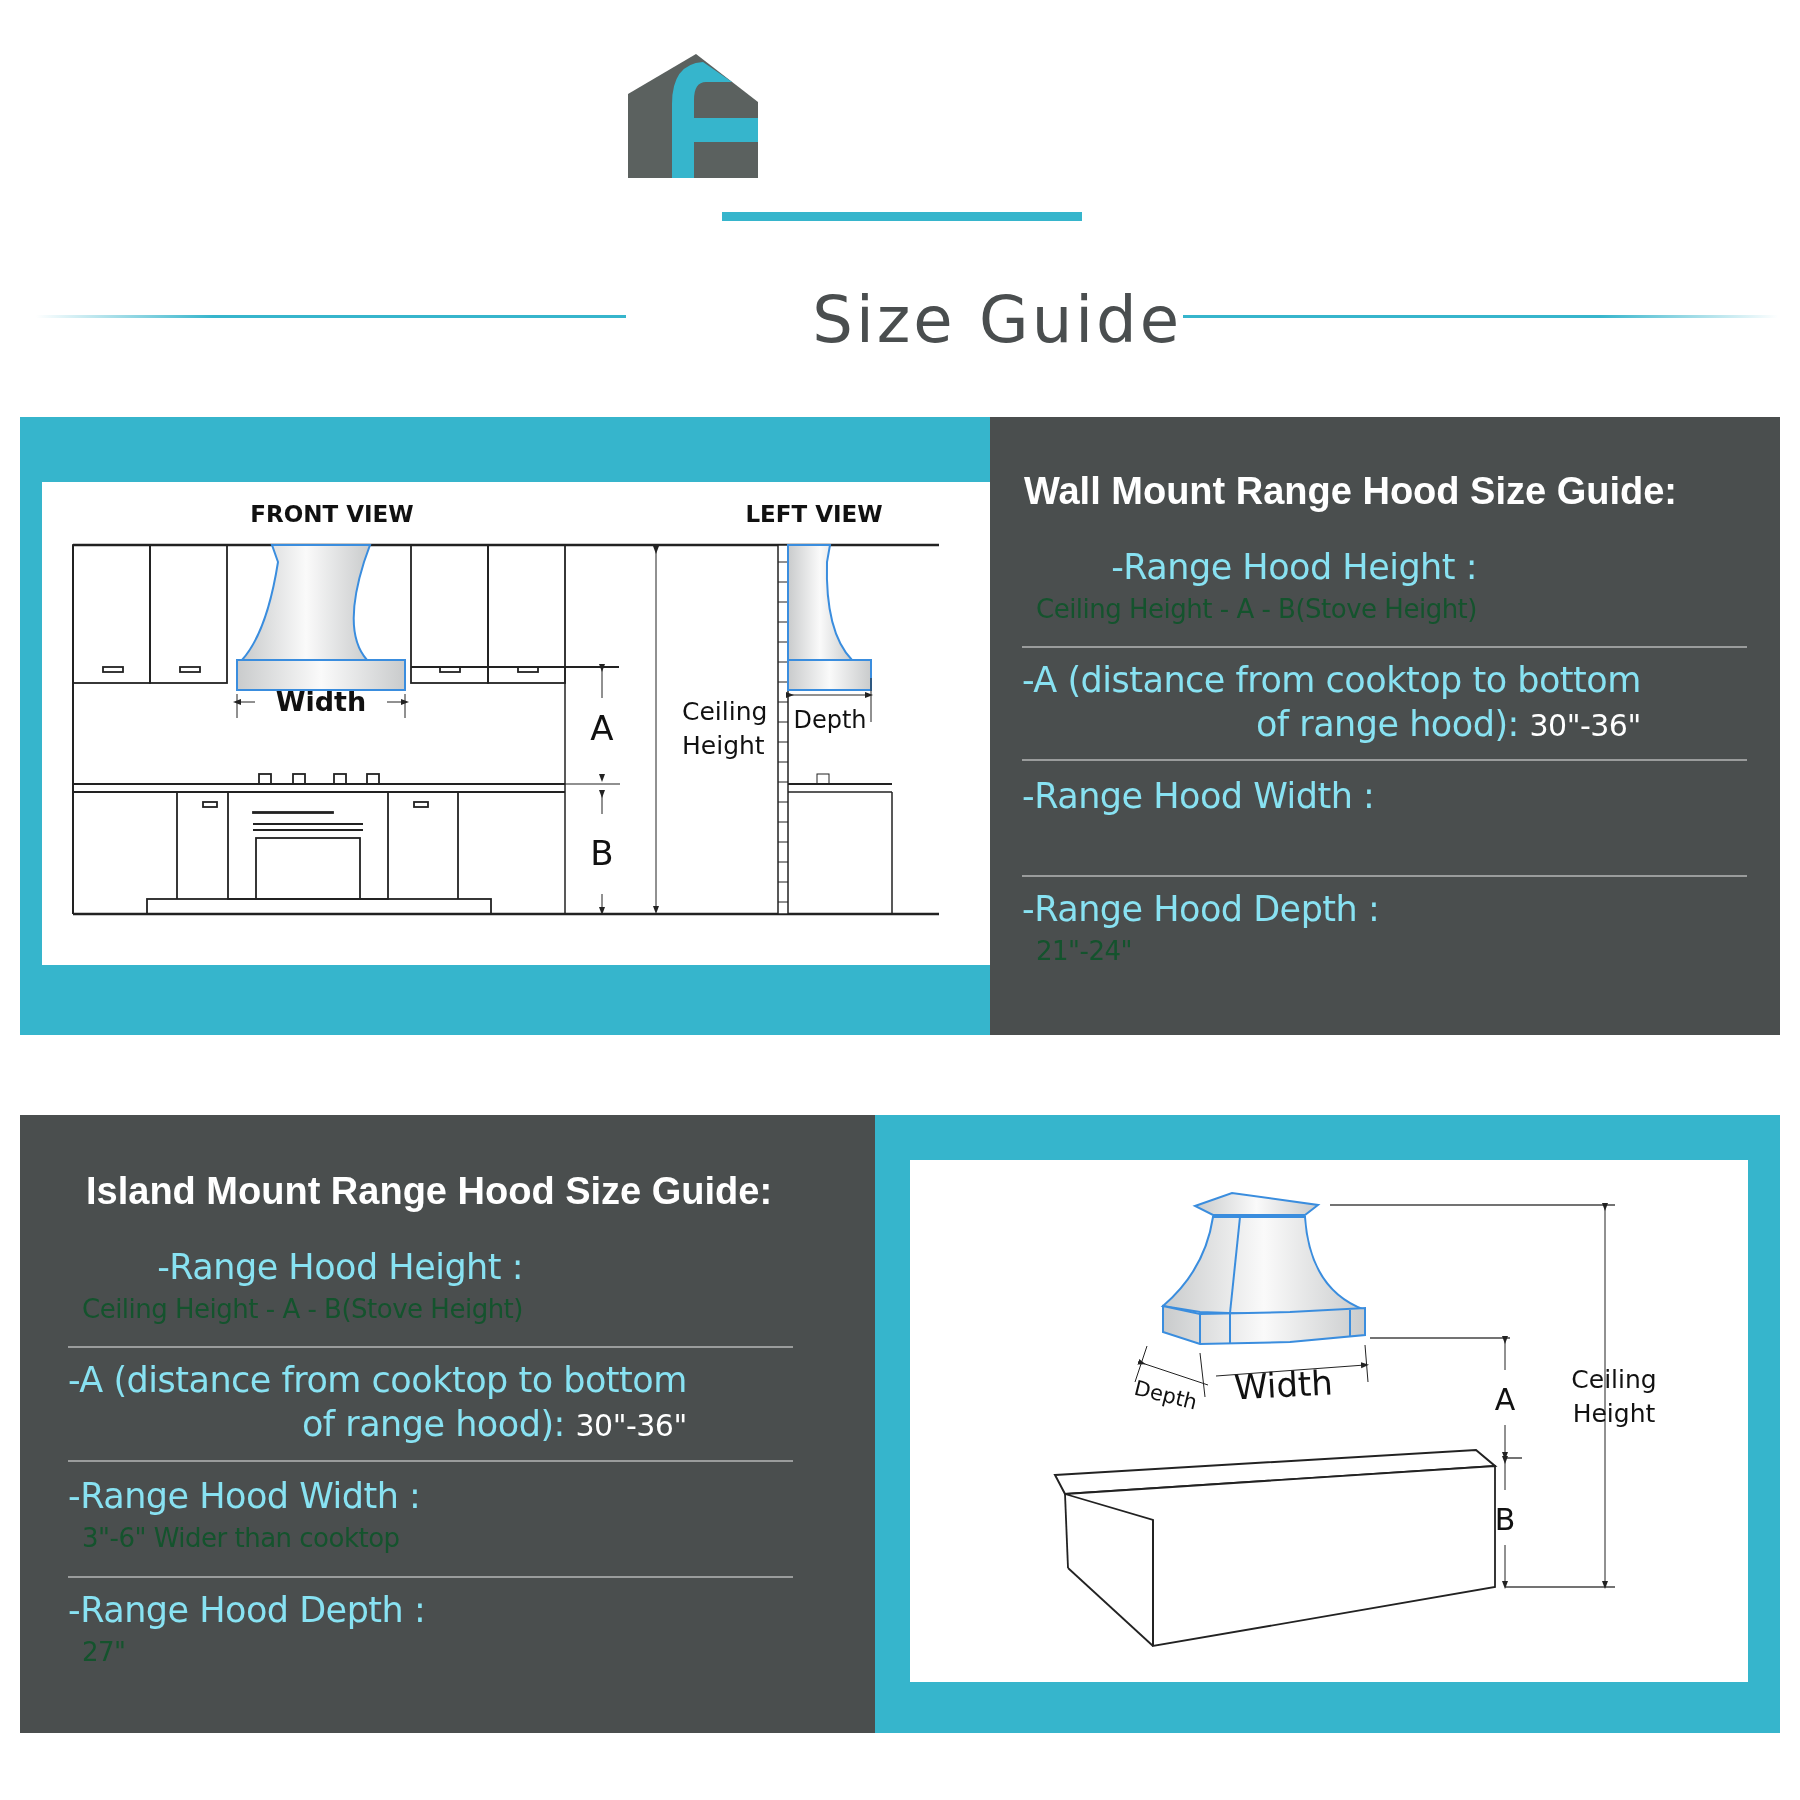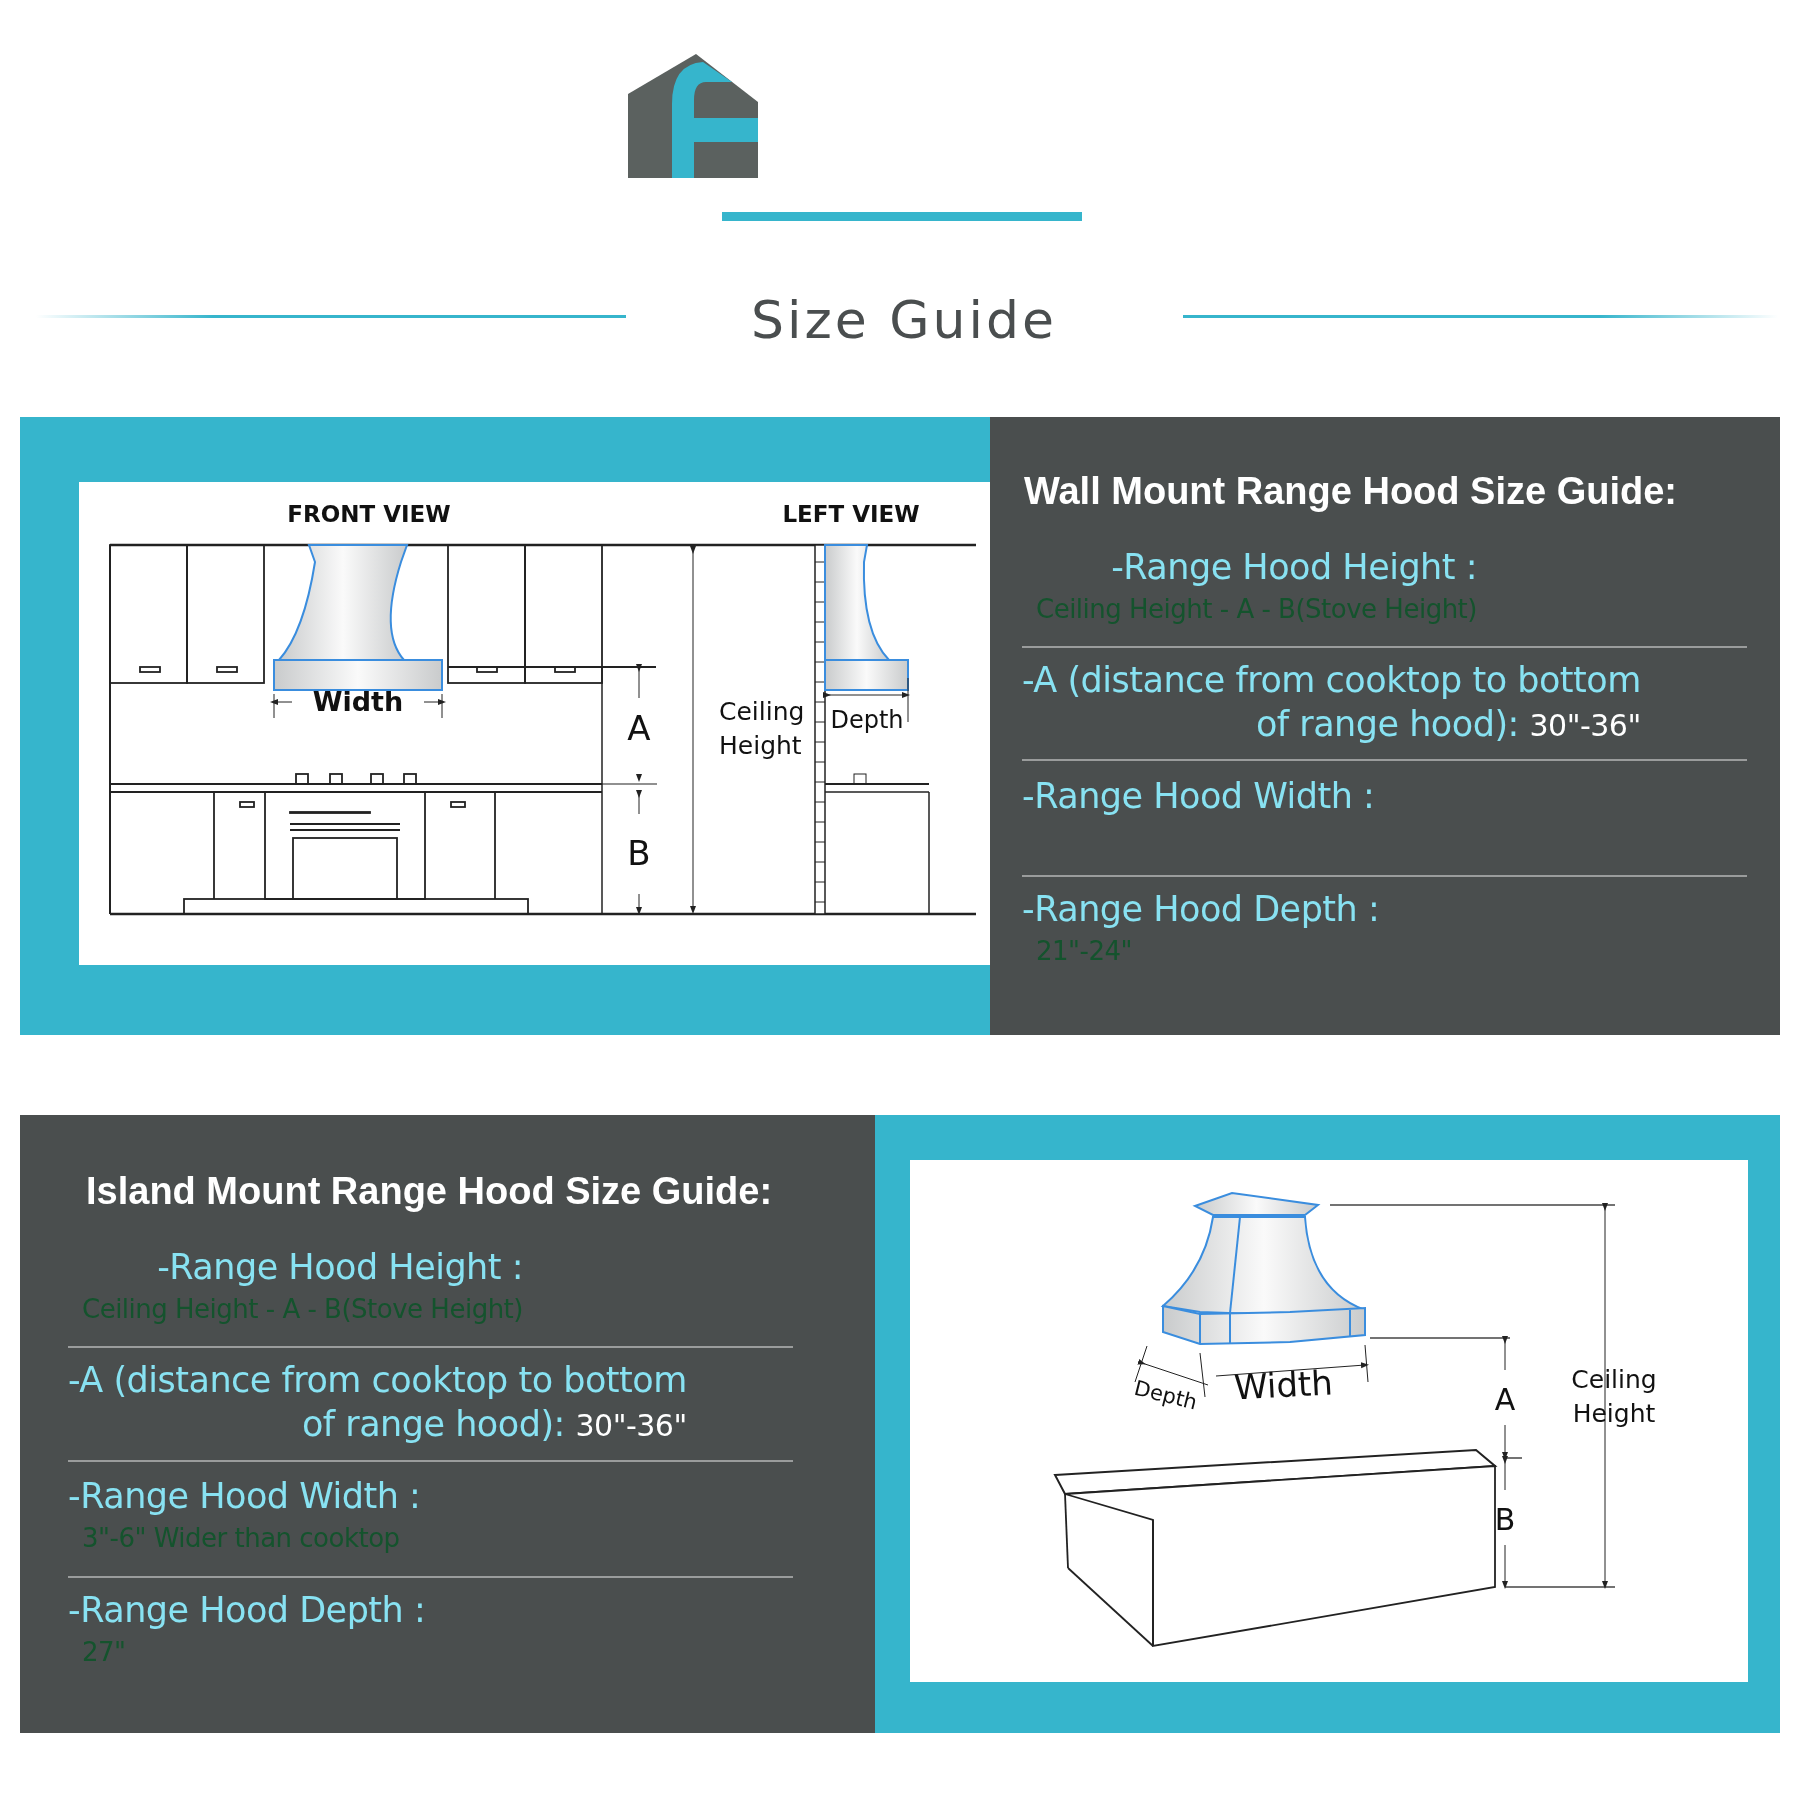--- a/index.html
+++ b/index.html
@@ -4,21 +4,21 @@
 <style>
   html,body{margin:0;padding:0;background:#fff;}
   body{width:1800px;height:1800px;position:relative;overflow:hidden;font-family:"Liberation Sans",sans-serif;}
   .abs{position:absolute;}
   .logo{left:628px;top:54px;width:548px;height:130px;}
   .logo-text{position:absolute;left:190px;top:20px;font-family:"DejaVu Sans",sans-serif;font-weight:bold;font-size:128px;line-height:128px;color:#36b5cc;letter-spacing:2px;}
   .logo-underline{left:722px;top:212px;width:360px;height:9px;background:#36b5cc;}
   .title-line{top:315px;height:3px;}
   .title-line.l{left:36px;width:590px;background:linear-gradient(to right,rgba(54,181,204,0),#36b5cc 30%);}
   .title-line.r{left:1183px;width:595px;background:linear-gradient(to left,rgba(54,181,204,0),#36b5cc 30%);}
-  .title{left:626px;top:272px;width:556px;text-align:center;font-family:"DejaVu Sans",sans-serif;font-size:52px;line-height:96px;color:#4a4e4f;letter-spacing:3px;}
+  .title{left:626px;top:272px;width:556px;text-align:right;font-family:"DejaVu Sans",sans-serif;font-size:64px;line-height:96px;color:#4a4e4f;letter-spacing:3px;}
   .teal{background:#36b5cc;}
   .dark{background:#4a4e4e;}
   .white{background:#fff;}
   .ptitle{color:#fff;font-weight:bold;font-size:38px;line-height:46px;white-space:nowrap;}
   .item{position:absolute;}
   .ilabel{color:#88e2f2;font-family:"DejaVu Sans",sans-serif;font-size:35px;line-height:44px;white-space:nowrap;letter-spacing:-0.5px;text-align:right;}
   .ivalue{color:#14532d;font-family:"DejaVu Sans",sans-serif;font-size:26px;line-height:40px;white-space:nowrap;padding-left:14px;letter-spacing:-0.5px;}
   .ivalue-inline{color:#fff;font-size:30px;}
   .divider{position:absolute;height:2px;background:#9a9c9c;}
   svg text{font-family:"DejaVu Sans",sans-serif;}
@@ -33,21 +33,21 @@
   </svg>
 </div>
 <div class="abs logo-underline"></div>
 
 <div class="abs title-line l"></div>
 <div class="abs title">Size Guide</div>
 <div class="abs title-line r"></div>
 
 <section>
   <div class="abs teal" style="left:20px;top:417px;width:970px;height:618px;"></div>
-  <div class="abs white" style="left:42px;top:482px;width:952px;height:483px;margin-left:37px;">
+  <div class="abs white" style="left:42px;top:482px;width:952px;height:483px;">
     <svg width="922" height="483" viewBox="0 0 922 483">
       <defs>
         <linearGradient id="hoodg" x1="0" x2="1">
           <stop offset="0" stop-color="#c9cbcc"></stop>
             <stop offset="0.5" stop-color="#fafafa"></stop>
             <stop offset="1" stop-color="#c9cbcc"></stop>
         </linearGradient>
         <marker id="ah" markerWidth="8" markerHeight="8" refX="4" refY="4" orient="auto">
             <path d="M0,1 L8,4 L0,7 Z" fill="#222"></path>
           </marker>

